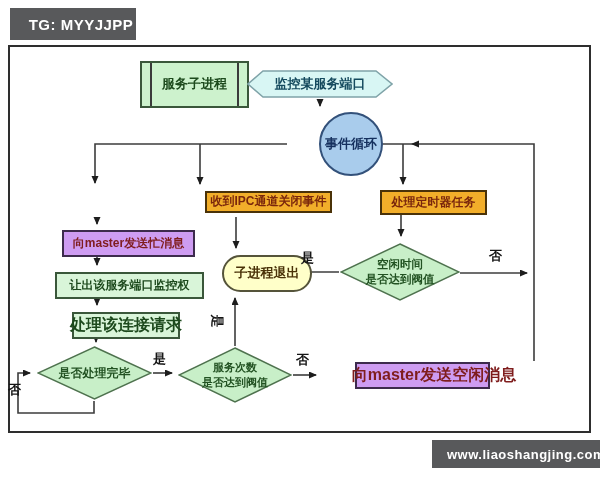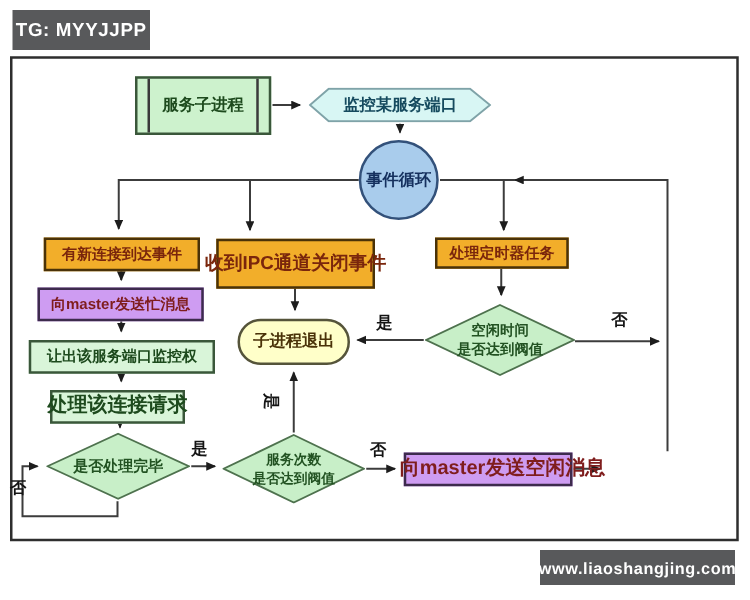--- a/index.html
+++ b/index.html
@@ -1,37 +1,37 @@
 <!DOCTYPE html>
 <html><head>
 <meta charset="utf-8">
 <style>
   html,body{margin:0;padding:0;background:#ffffff;}
   #canvas{position:relative;width:600px;height:480px;background:#ffffff;overflow:hidden;
           font-family:"Liberation Sans","DejaVu Sans",sans-serif;}
   .frame{position:absolute;left:8px;top:45px;width:579px;height:384px;border:2px solid #2e2e2e;}
   .wires{position:absolute;left:0;top:0;}
   .node{position:absolute;box-sizing:border-box;display:flex;align-items:center;justify-content:center;
-        font-weight:bold;white-space:nowrap;text-align:center;line-height:1.15;}
+        font-weight:bold;white-space:nowrap;text-align:center;line-height:1.15;margin-left:32px;}
   .rect{border:2px solid #3a3a3a;}
   .orange{background:#F2AE2A;color:#7a260c;border-color:#4a3208;}
   .purple{background:#CE9CF2;color:#7f1d1d;border-color:#3d2b4d;}
   .lgreen{background:#D9F5D9;color:#1d4a1d;border-color:#3a573a;}
   .cyanrect{background:#CFF5F0;color:#123c46;border-color:#3c5a5e;}
   .stadium{background:#FFFFC9;border:2px solid #55543a;border-radius:19px;color:#4a3208;font-size:13px;}
   .circle{background:#A9CCEC;border:2px solid #33517a;border-radius:50%;color:#15305e;font-size:13px;}
   .shape{position:absolute;display:flex;flex-direction:column;align-items:center;justify-content:center;
          text-align:center;font-weight:bold;}
   .shape svg{position:absolute;left:0;top:0;}
   .shape .txt{position:relative;z-index:1;}
   .pbar{position:absolute;top:0;bottom:0;width:2px;background:#3a3a3a;}
   .elabel{position:absolute;font-weight:bold;font-size:13px;color:#141414;}
   .rot90{transform:rotate(90deg);transform-origin:center;}
   .banner{position:absolute;background:#58595B;color:#ffffff;font-weight:bold;display:flex;
-          align-items:center;justify-content:center;letter-spacing:0.5px;}
+          align-items:center;justify-content:center;letter-spacing:0.5px;padding-left:16px;}
 </style>
 </head>
 <body>
 
 <div id="canvas">
 
   <div class="frame"></div>
 
   <svg class="wires" width="600" height="480">
     <defs>
@@ -73,44 +73,41 @@
     <svg width="146" height="28" viewBox="0 0 146 28">
       <polygon points="16,1 129,1 145,14 129,27 16,27 1,14" fill="#D8F6F4" stroke="#7fa3a8" stroke-width="1.5"></polygon>
     </svg>
     <span class="txt">监控某服务端口</span>
   </div>
 
   <div class="node circle" style="left:287px;top:112px;width:64px;height:64px;">
     <span>事件循环</span>
   </div>
 
-  <div class="node rect orange" style="left:35px;top:190px;width:125px;height:27px;font-size:12px;">
-    <span>有新连接到达事件</span>
-  </div>
 
   <div class="node rect purple" style="left:30px;top:230px;width:133px;height:27px;font-size:12px;">
     <span>向master发送忙消息</span>
   </div>
 
   <div class="node rect lgreen" style="left:23px;top:272px;width:149px;height:27px;font-size:12px;">
     <span>让出该服务端口监控权</span>
   </div>
 
   <div class="node rect lgreen" style="left:40px;top:312px;width:108px;height:27px;font-size:16px;">
     <span>处理该连接请求</span>
   </div>
 
   <div class="shape" style="left:37px;top:346px;width:115px;height:54px;font-size:12px;color:#225222;">
     <svg width="115" height="54" viewBox="0 0 115 54">
       <polygon points="57.5,1 114,27 57.5,53 1,27" fill="#C8EFC8" stroke="#4e724e" stroke-width="1.5"></polygon>
     </svg>
     <span class="txt">是否处理完毕</span>
   </div>
 
-  <div class="node rect orange" style="left:173px;top:191px;width:127px;height:40px;font-size:15px;">
+  <div class="node rect orange" style="left:173px;top:191px;width:127px;height:22px;font-size:12px;">
     <span>收到IPC通道关闭事件</span>
   </div>
 
   <div class="node stadium" style="left:190px;top:255px;width:90px;height:37px;">
     <span>子进程退出</span>
   </div>
 
   <div class="shape" style="left:178px;top:347px;width:114px;height:56px;font-size:11px;color:#225222;">
     <svg width="114" height="56" viewBox="0 0 114 56">
       <polygon points="57,1 113,28 57,55 1,28" fill="#C8EFC8" stroke="#4e724e" stroke-width="1.5"></polygon>

